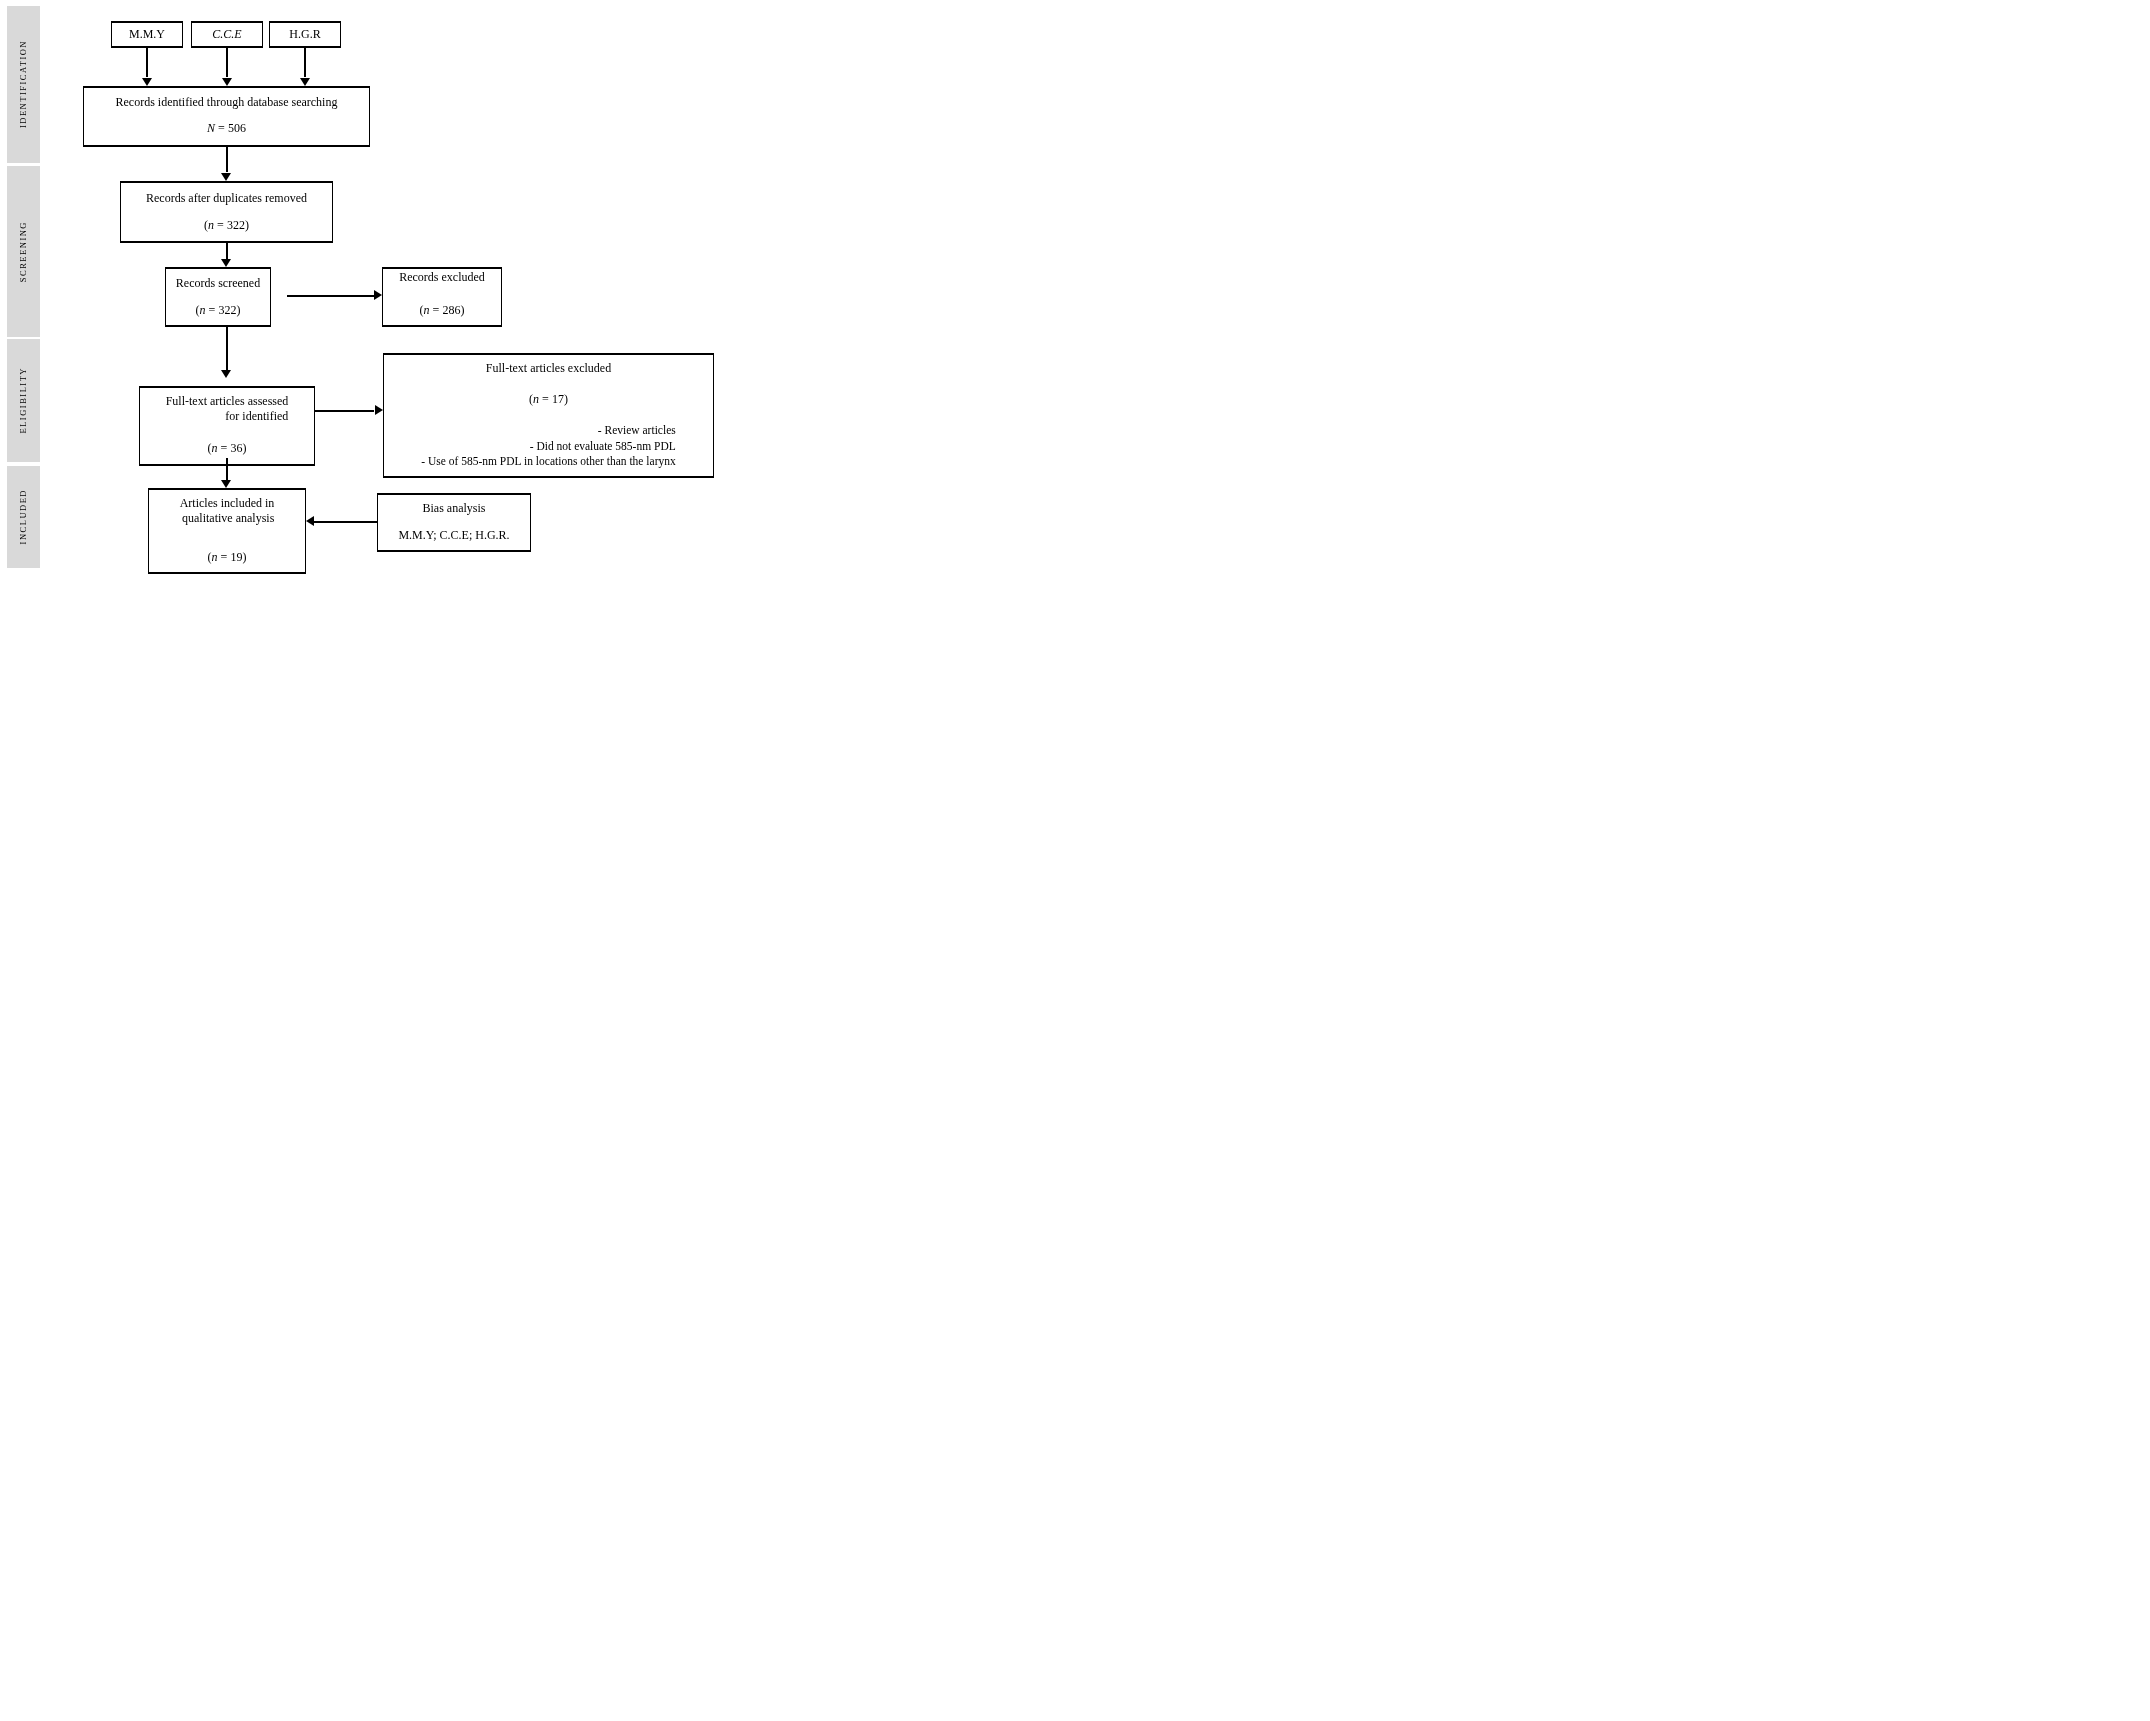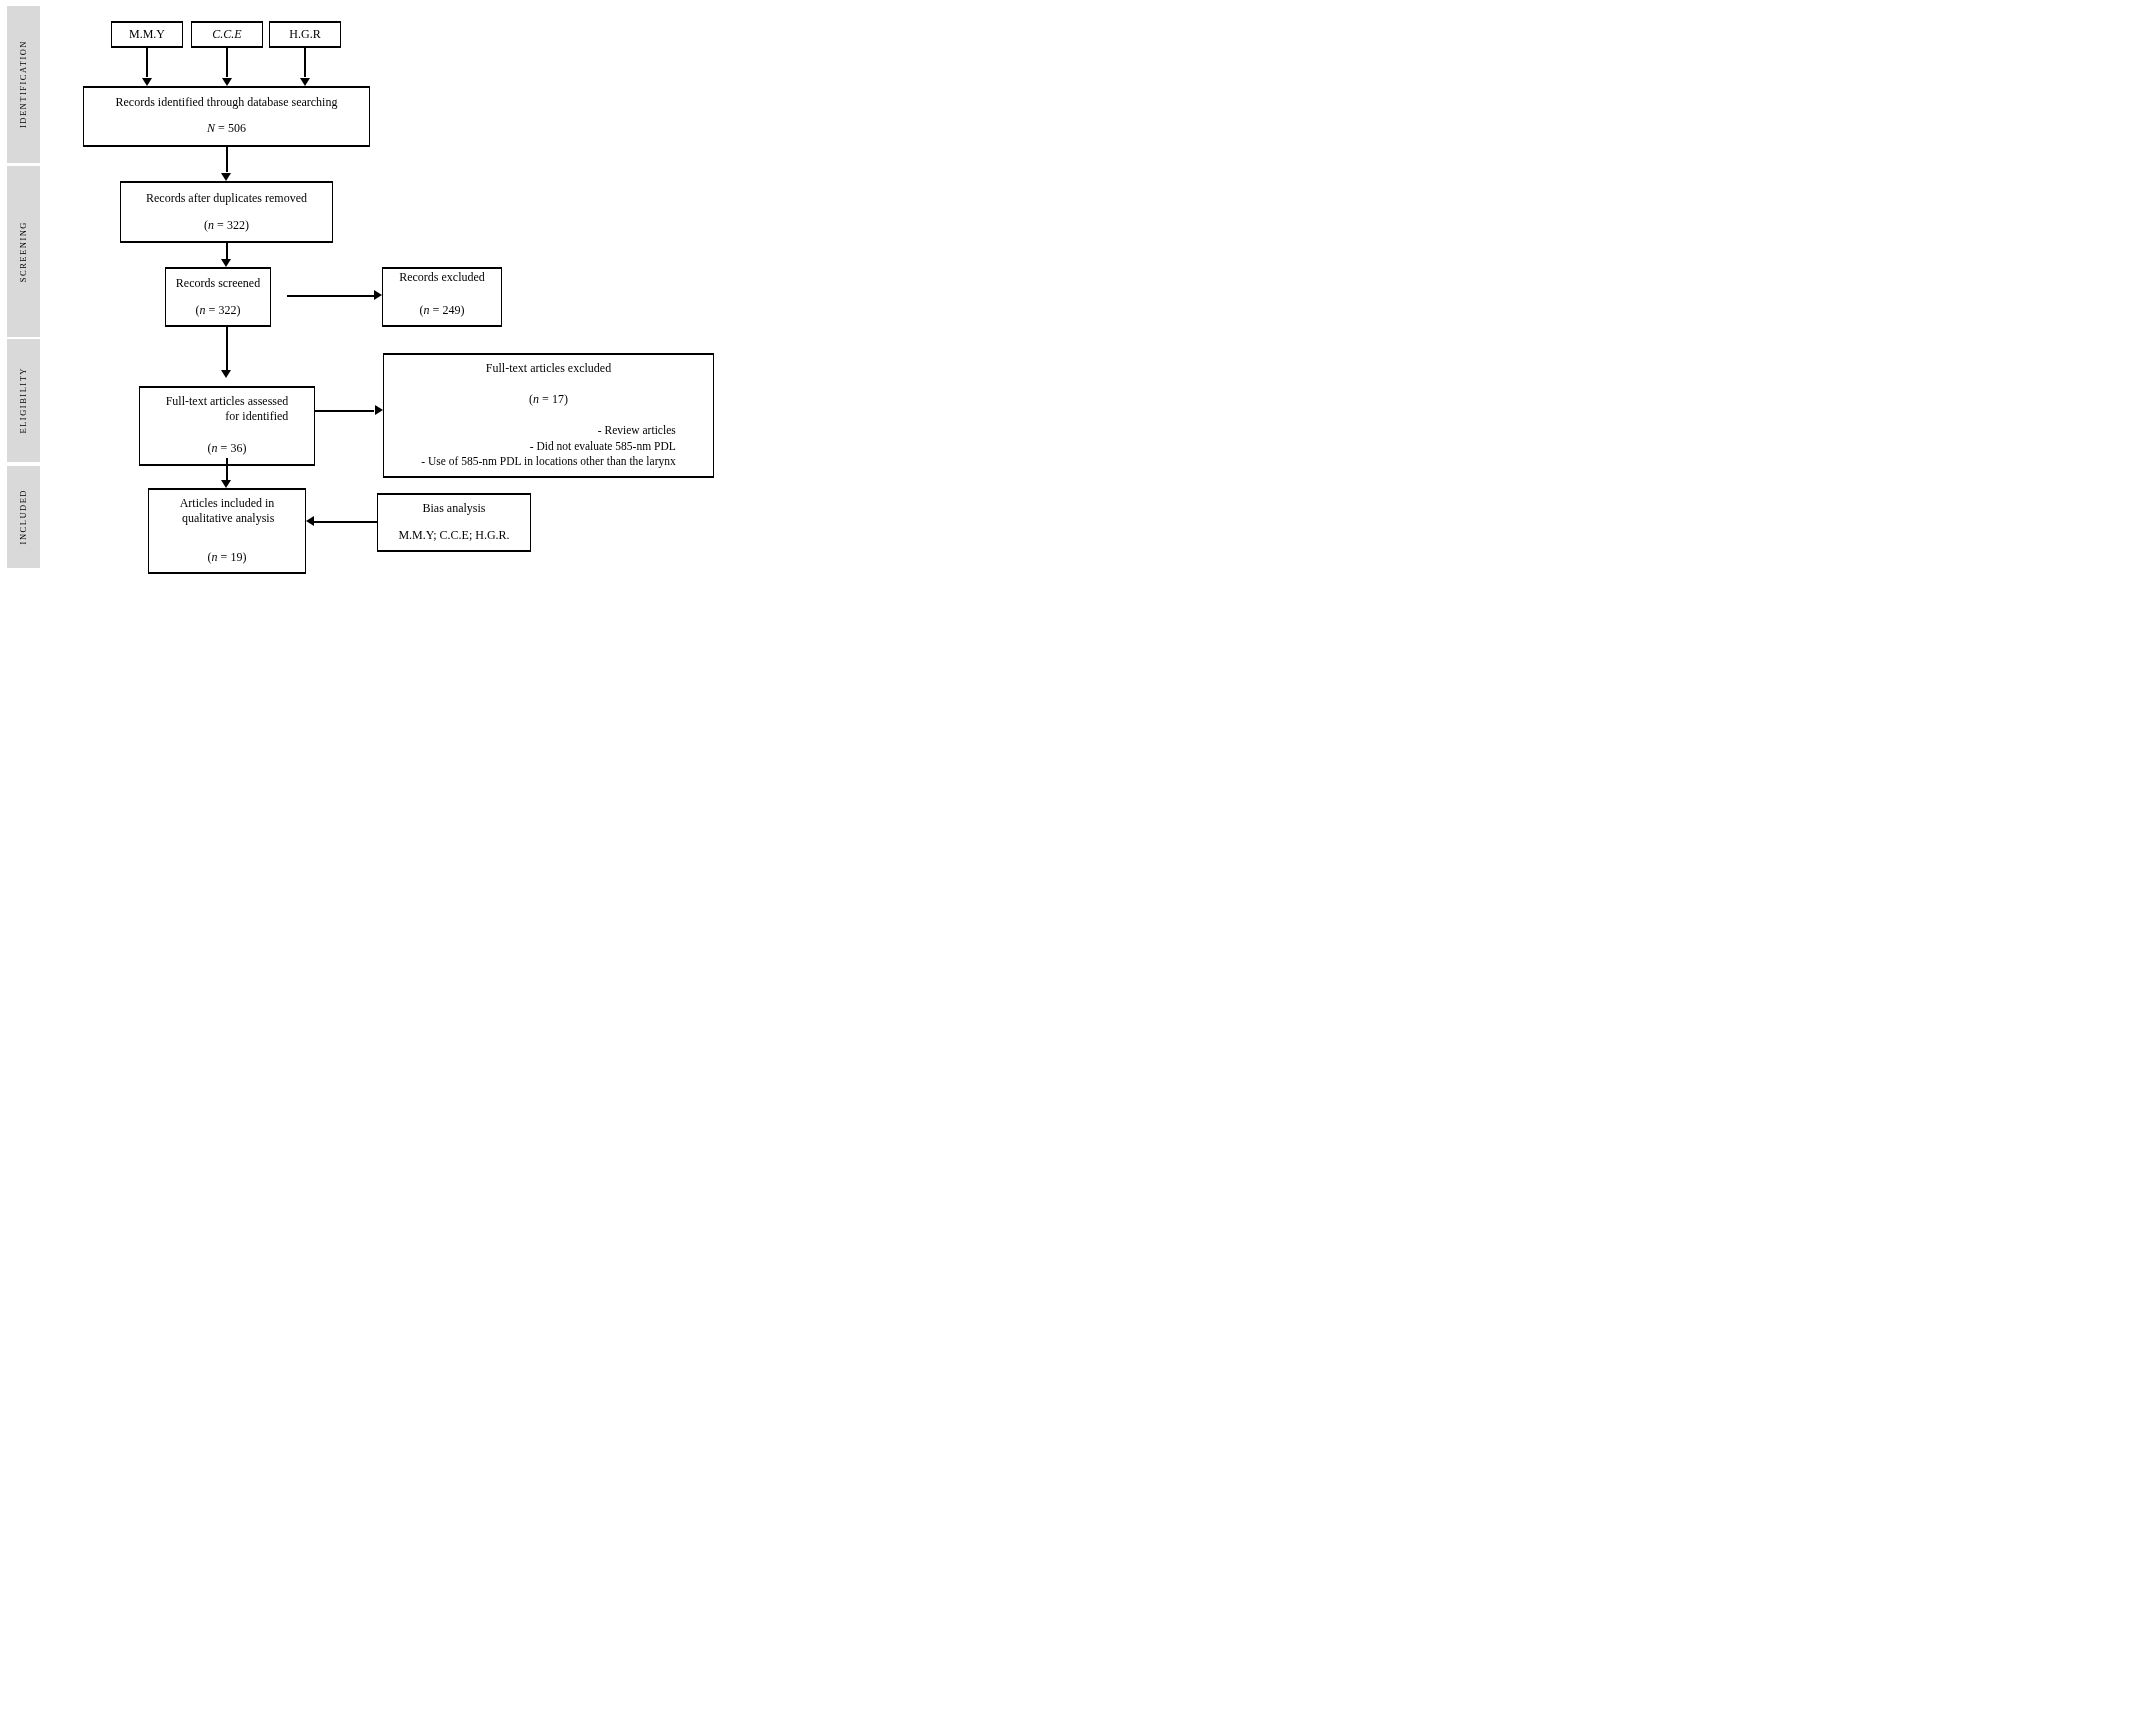--- a/index.html
+++ b/index.html
@@ -96,21 +96,21 @@
     <div class="ah-down" style="left:221px;top:259px;"></div>
   </div>
 
   <div class="box" style="left:165px;top:267px;width:106px;height:60px;padding:7px 2px 7px;">
     <span class="title">Records screened</span>
     <span class="count"><span>(</span><i>n</i><span> = 322)</span></span>
   </div>
 
   <div class="box" style="left:382px;top:267px;width:120px;height:60px;padding:1px 2px 7px;">
     <span class="title">Records excluded</span>
-    <span class="count"><span>(</span><i>n</i><span> = 249)</span></span>
+    <span class="count"><span>(</span><i>n</i><span> = 286)</span></span>
   </div>
 
   <div>
     <div class="hline" style="left:287px;top:295px;width:87px;"></div>
     <div class="ah-right" style="left:374px;top:290px;"></div>
   </div>
 
   <div>
     <div class="vline" style="left:226px;top:327px;height:43px;"></div>
     <div class="ah-down" style="left:221px;top:370px;"></div>

